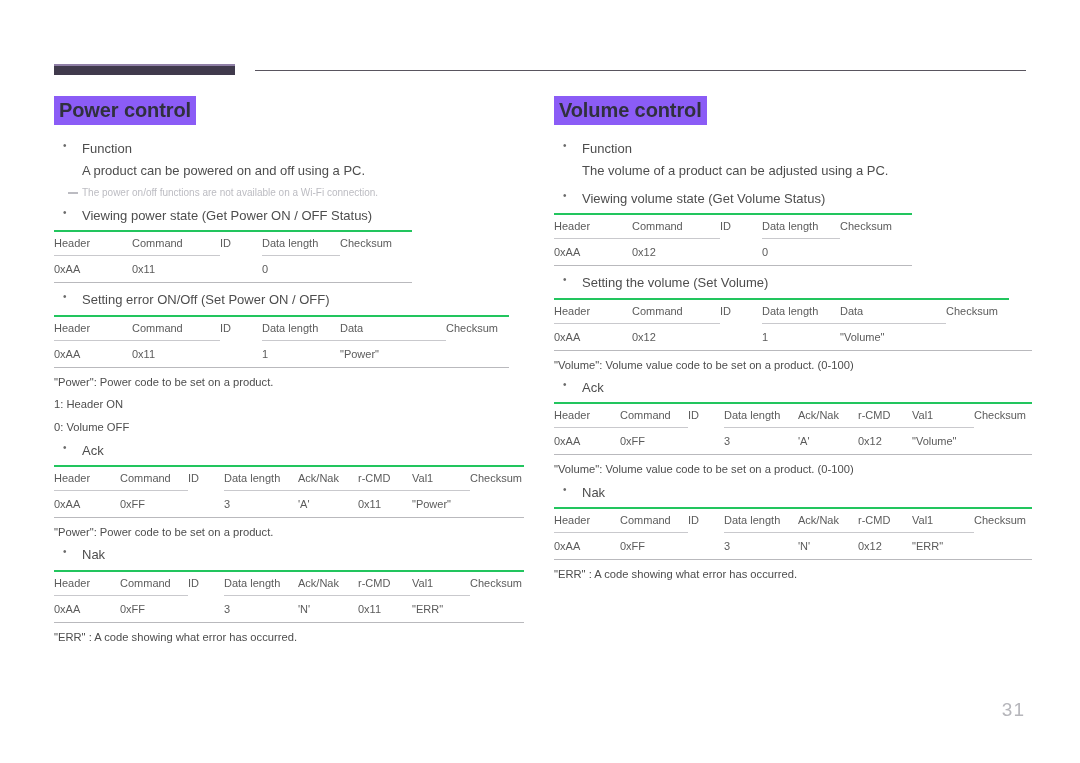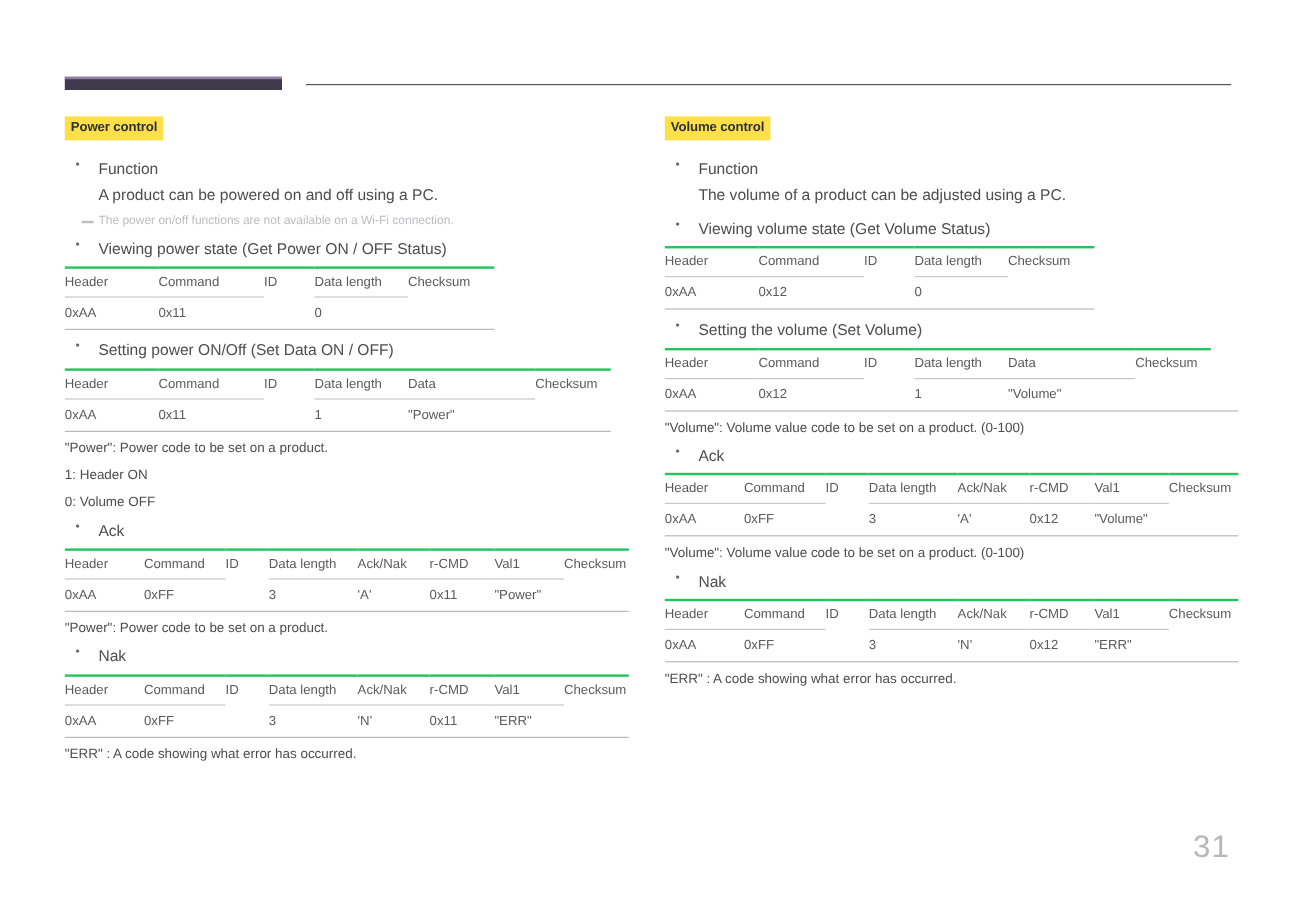--- a/index.html
+++ b/index.html
@@ -48,23 +48,23 @@
   .col {
     position: absolute;
     top: 96px;
   }
   .col-left  { left: 54px;  width: 475px; }
   .col-right { left: 554px; width: 478px; }
 
   
   .section-title {
     display: inline-block;
-    background: #fde047;
+    background: #8b5cf6;
     color: #30303e;
-    font-size: 11px;
+    font-size: 20px;
     font-weight: bold;
     line-height: 1;
     padding: 4px 5px 5px 5px;
     margin: 0 0 14px 0;
     letter-spacing: -0.1px;
   }
 
   
   .bullet {
     position: relative;
@@ -153,21 +153,21 @@
   }
 
   
   table.spec th.c0, table.spec td.c0 { padding-left: 4px; }
 
   
   .page-number {
     position: absolute;
     right: 55px;
     bottom: 42px;
-    font-size: 26px;
+    font-size: 19px;
     color: #b6b6bb;
     letter-spacing: 1px;
   }
 </style>
 </head>
 <body>
 
 <div class="header-rule">
   <div class="bar"></div>
   <div class="line"></div>
@@ -212,21 +212,21 @@
         <td class="div">0x11</td>
         <td class="nodiv"></td>
         <td class="div">0</td>
         <td class="nodiv"></td>
       </tr>
     </tbody>
   </table>
   <div class="table-bottom" style="width:358px"></div>
 
   <div class="bullet" style="margin-top:7px">
-    <span>Setting power ON/Off (Set Data ON / OFF)</span>
+    <span>Setting error ON/Off (Set Power ON / OFF)</span>
   </div>
 
   
   <table class="spec" style="width:455px">
     <colgroup>
         <col style="width:78px">
         <col style="width:88px">
         <col style="width:42px">
         <col style="width:78px">
         <col style="width:106px">

